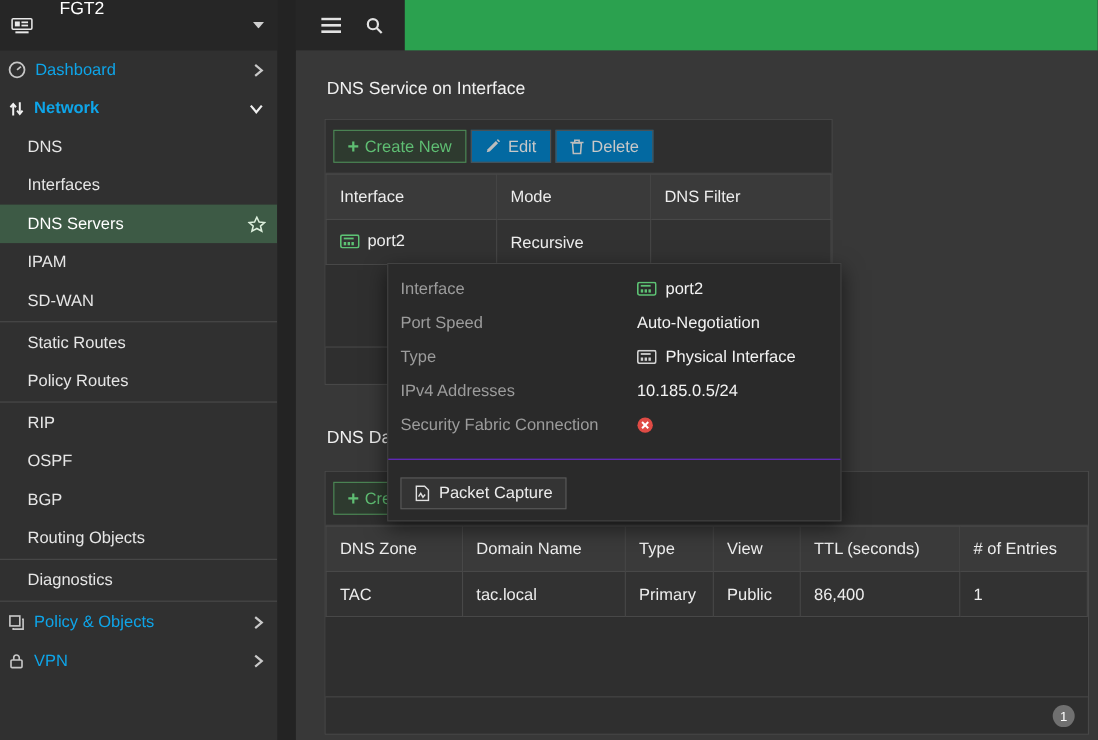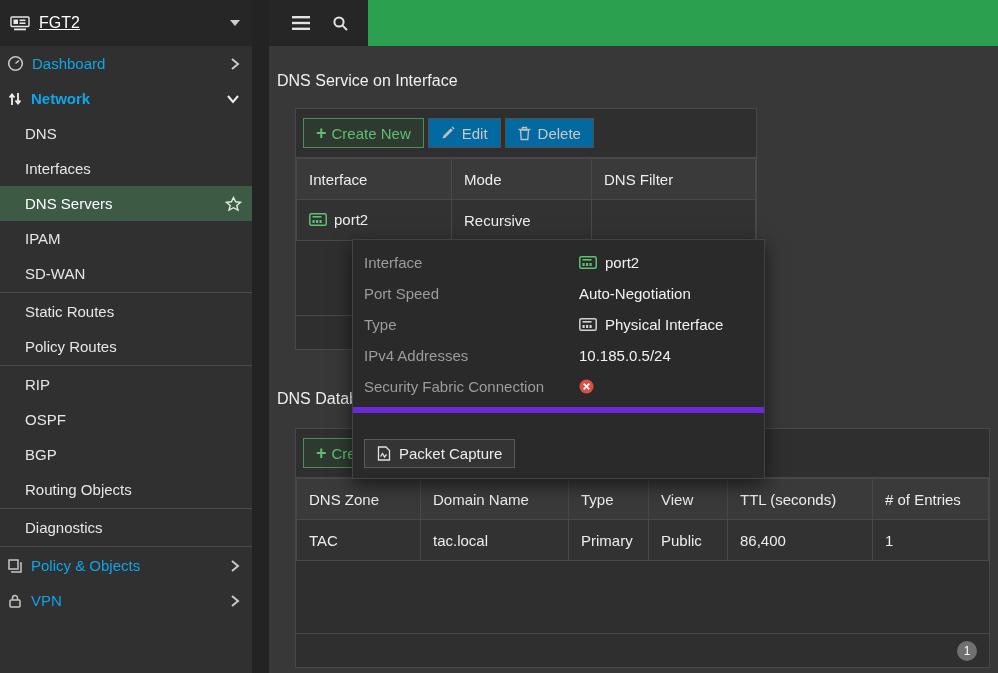--- a/index.html
+++ b/index.html
@@ -7,42 +7,42 @@
     width:998px;height:673px;overflow:hidden;
     background:#383838;color:#e6e6e6;
     font-family:"Liberation Sans","DejaVu Sans",sans-serif;
     font-size:15px;
   }
   .app{display:flex;width:998px;height:673px;}
 
   
   .sidebar{width:252px;background:#303030;flex:0 0 252px;display:flex;flex-direction:column;}
   .gutter{width:17px;flex:0 0 17px;background:#232323;}
-  .sb-header{height:46px;display:flex;align-items:center;gap:9px;padding:0 12px 0 10px;background:#262626;color:#fff;font-size:16px;text-decoration:underline;}
+  .sb-header{height:46px;display:flex;gap:24px;padding:0 12px 0 10px;background:#262626;color:#fff;font-size:16px;}
   .sb-header .caret{margin-left:auto;}
   .icon{display:inline-flex;align-items:center;justify-content:center;}
   .icon svg{display:block;}
   .sb-nav{flex:1;overflow:hidden;}
   .nav-top{display:flex;align-items:center;gap:8px;height:35px;padding:0 12px 0 7px;color:#0ea5e9;cursor:pointer;}
   .nav-top .lbl{font-size:15px;}
   .nav-top.expanded .lbl{font-weight:bold;text-align:center;}
   .nav-top .chev{margin-left:auto;}
   .nav-sub{display:flex;align-items:center;height:35px;padding:0 10px 0 25px;color:#e6e6e6;cursor:pointer;font-size:15px;}
   .nav-sub.active{background:#3d5a45;color:#fff;}
   .nav-sub .star{margin-left:auto;}
   .nav-div{border-top:1px solid #4a4a4a;margin:1px 0;}
 
   
   .main{flex:1;display:flex;flex-direction:column;min-width:0;}
   .topbar{height:46px;flex:0 0 46px;display:flex;}
   .topbar-dark{width:99px;flex:0 0 99px;background:#262626;display:flex;align-items:center;gap:22px;padding-left:23px;box-sizing:border-box;}
   .topbar-green{flex:1;background:#2ba14f;}
   .content{position:relative;flex:1;background:#383838;}
 
-  .sec-title{position:absolute;left:8px;font-size:16px;color:#f0f0f0;}
+  .sec-title{position:absolute;left:28px;font-size:16px;color:#f0f0f0;}
   .t1{top:26px;}
   .t2{top:344px;}
 
   .panel{position:absolute;background:#2f2f2f;border:1px solid #484848;box-sizing:border-box;display:flex;flex-direction:column;}
   .p1{left:26px;top:62px;width:462px;height:242px;}
   .p2{left:26px;top:382px;width:695px;height:240px;}
 
   .toolbar{height:48px;flex:0 0 48px;border-bottom:1px solid #484848;display:flex;align-items:center;gap:4px;padding:0 7px;}
   .btn{display:inline-flex;align-items:center;gap:7px;height:30px;padding:0 12px;background:#0369a1;border:1px solid #505050;color:#c8c8c8;font-size:15px;font-family:inherit;cursor:pointer;}
   .btn-create{background:#2e3a2f;border-color:#4e8c58;color:#5fbe73;}
@@ -56,21 +56,21 @@
   .cellflex{display:inline-flex;align-items:center;gap:7px;}
   .table-rest{flex:1;background:#2f2f2f;}
   .panel-foot{height:33px;flex:0 0 33px;border-top:1px solid #484848;display:flex;align-items:center;justify-content:flex-end;padding-right:12px;}
   .page-badge{width:20px;height:20px;border-radius:50%;background:#707070;color:#fff;font-size:12px;display:flex;align-items:center;justify-content:center;cursor:pointer;}
 
   
   .tooltip{position:absolute;left:83px;top:193px;width:413px;background:#2a2a2a;border:1px solid #424242;box-shadow:0 6px 18px rgba(0,0,0,.55);padding:7px 0 10px;z-index:5;box-sizing:border-box;}
   .tt-row{display:flex;align-items:center;height:31px;padding:0 11px;font-size:15px;}
   .tt-label{flex:0 0 215px;color:#9c9c9c;}
   .tt-value{display:flex;align-items:center;gap:8px;color:#f2f2f2;}
-  .tt-footer{border-top:6px solid #6d28d9;margin-top:5px;padding:26px 11px 0;}
+  .tt-footer{border-top:1px solid #6d28d9;margin-top:15px;padding:16px 11px 0;}
 </style>
 </head>
 <body>
 
 <div class="app">
 
   <aside class="sidebar">
     <div class="sb-header">
       <span class="icon">
         <svg width="20" height="15" viewBox="0 0 20 15">

